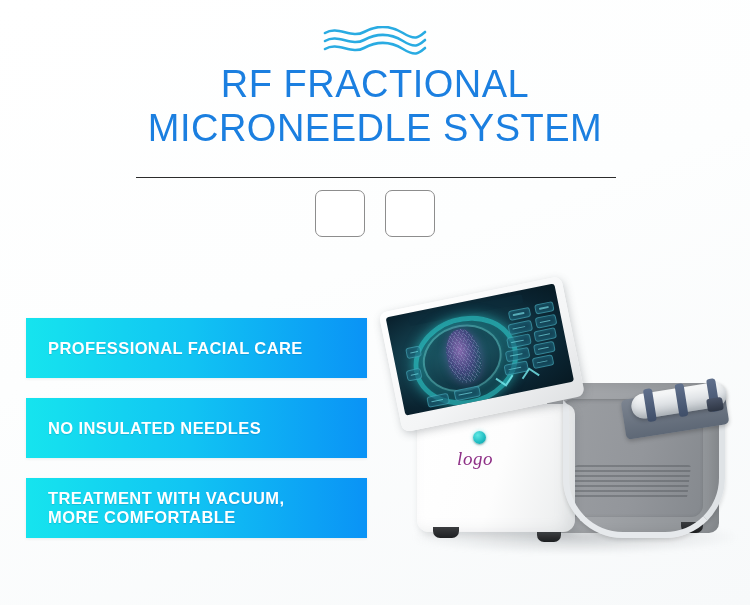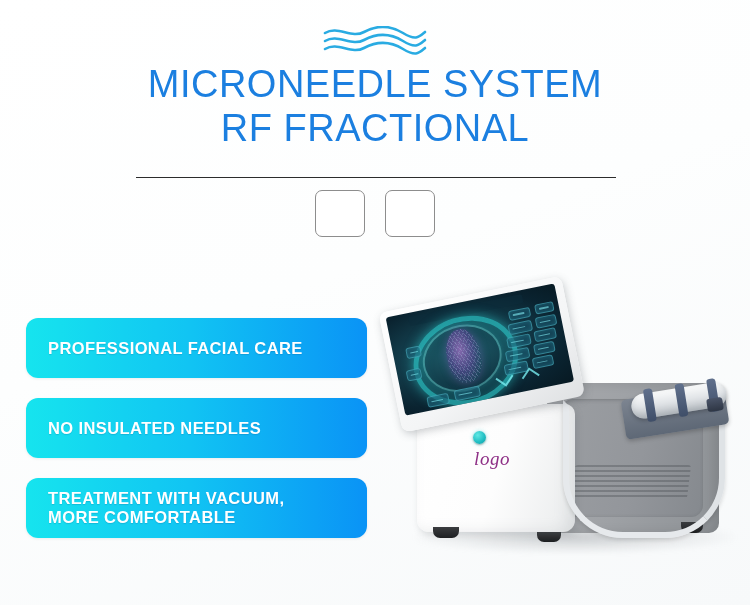--- a/index.html
+++ b/index.html
@@ -82,21 +82,20 @@
   .banner {
     position: absolute;
     left: 26px;
     width: 341px;
     height: 60px;
     background: linear-gradient(90deg, #16e4ee 0%, #0e c 45%, #0a93f6 100%);
     background: linear-gradient(90deg, #16e4ee 0%, #11c4f3 48%, #0a93f6 100%);
     display: flex;
     align-items: center;
     box-shadow: 0 1px 3px rgba(0,0,0,0.07);
-    border-radius: 12px;
   }
   .banner-text {
     color: #ffffff;
     font-size: 16.5px;
     font-weight: bold;
     letter-spacing: 0.4px;
     line-height: 19px;
     padding-left: 22px;
     text-shadow: 0 1px 1px rgba(0,60,110,0.18);
   }
@@ -176,21 +175,21 @@
     left: 78px;
     top: 143px;
     width: 13px;
     height: 13px;
     border-radius: 50%;
     background: radial-gradient(circle at 36% 32%, #5fe9e4 0%, #1fbdc2 58%, #0e9aa2 100%);
     box-shadow: 0 1px 2px rgba(0,0,0,0.30), 0 0 4px rgba(40,220,220,0.45);
   }
   .logo-text {
     position: absolute;
-    left: 52px;
+    left: 35px;
     top: 160px;
     width: 90px;
     text-align: center;
     color: #8e2f86;
     font-family: "Liberation Serif", serif;
     font-style: italic;
     font-size: 19px;
     letter-spacing: 0.5px;
   }
   .foot {
@@ -374,22 +373,22 @@
       <svg viewBox="0 0 108 30" width="108" height="30">
         <g fill="none" stroke="#29abe2" stroke-width="2.6" stroke-linecap="round">
           <path d="M4 7 C 17 -1, 30 13, 43 6 S 69 -1, 82 7 S 98 11, 104 6"></path>
           <path d="M4 15 C 17 7, 30 21, 43 14 S 69 7, 82 15 S 98 19, 104 14"></path>
           <path d="M4 23 C 17 15, 30 29, 43 22 S 69 15, 82 23 S 98 27, 104 22"></path>
         </g>
       </svg>
     </div>
 
     <div class="title-block">
+      <span class="title-line">RF FRACTIONAL</span>
       <span class="title-line">MICRONEEDLE SYSTEM</span>
-      <span class="title-line">RF FRACTIONAL</span>
     </div>
 
     <div class="divider"></div>
 
     <div class="badges">
 
       <div class="badge">
         <svg viewBox="0 0 34 26" width="30" height="23">
           <g fill="none" stroke="#1a1a1a" stroke-width="3.4">
             <path d="M15 4.5 A 9.6 9.6 0 1 0 15 21.5"></path>

